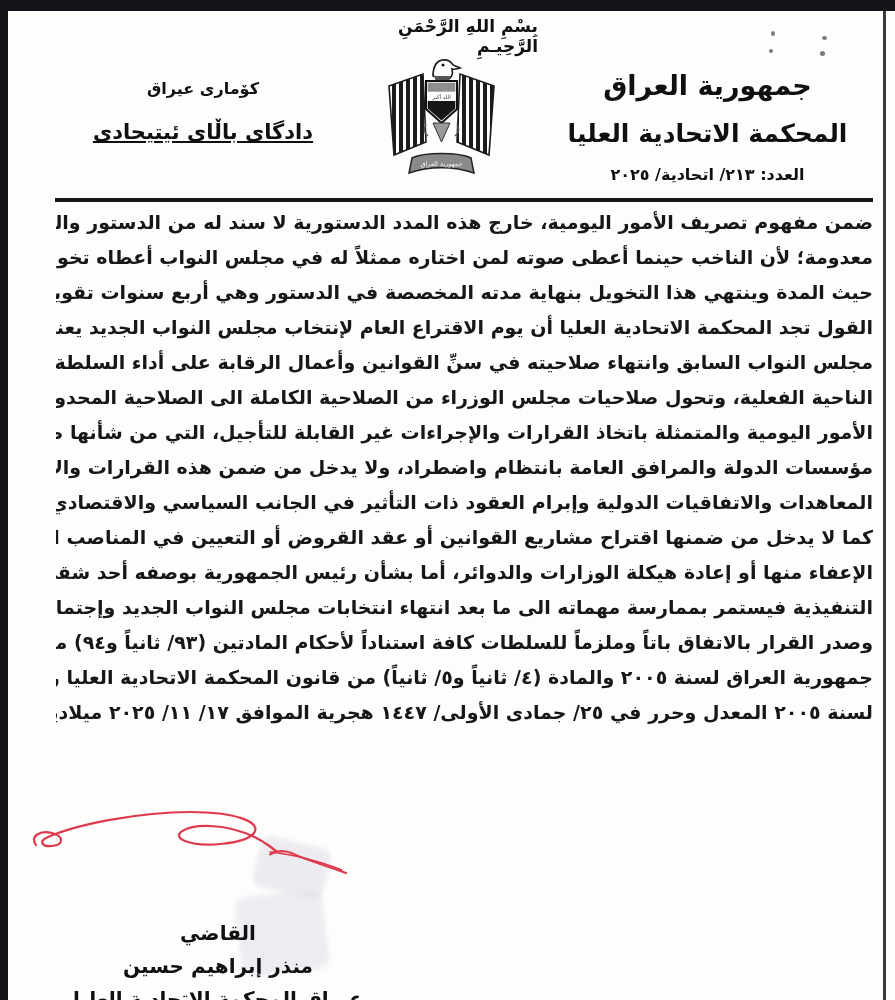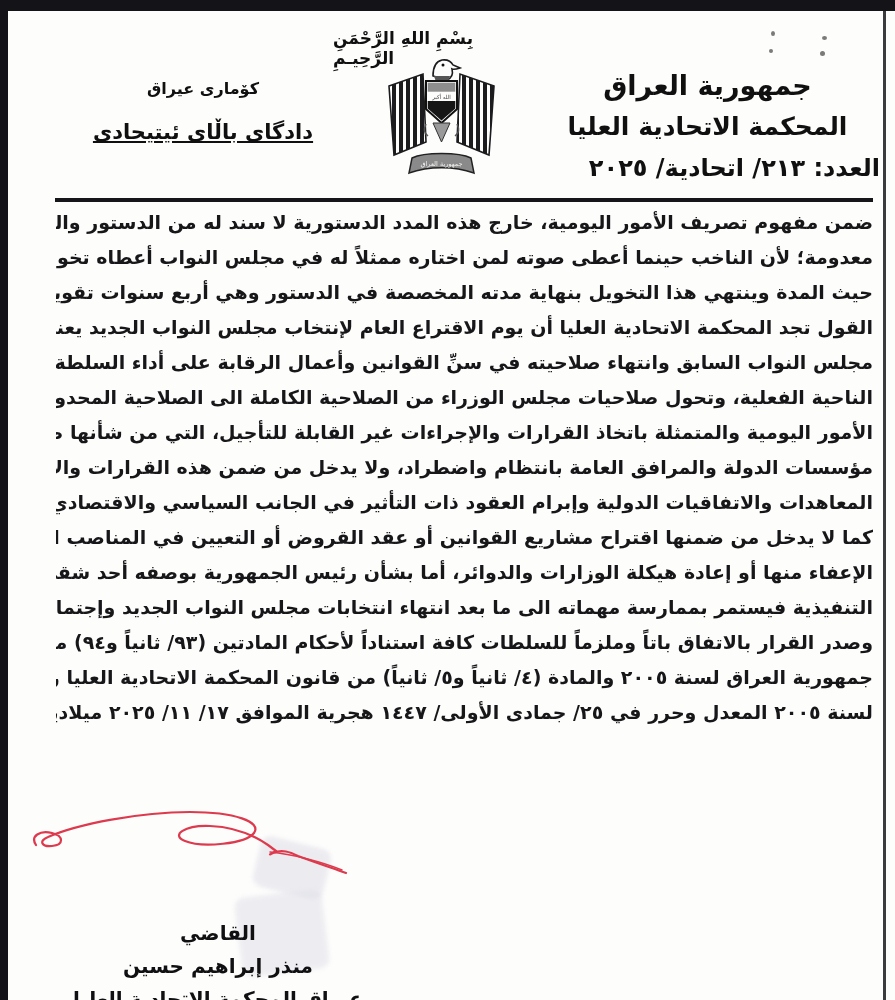--- a/index.html
+++ b/index.html
@@ -3,26 +3,26 @@
 <meta charset="utf-8">
 <style>
   html,body{margin:0;padding:0;background:#fff;width:895px;height:1000px;overflow:hidden;}
   .page{position:relative;width:895px;height:1000px;background:#fdfdfc;font-family:"DejaVu Sans",sans-serif;color:#151515;}
   
   .border-top{position:absolute;left:0;top:0;width:895px;height:11px;background:#141418;}
   .border-left{position:absolute;left:0;top:0;width:8px;height:1000px;background:#141418;}
   .border-right{position:absolute;left:883px;top:11px;width:3px;height:989px;background:#3a3a3f;}
   .speck{position:absolute;background:#7a7a7a;border-radius:50%;filter:blur(.6px);}
   
-  .basmala{position:absolute;left:333px;top:28px;width:205px;text-align:left;font-size:17px;font-weight:bold;letter-spacing:-.5px;color:#101010;}
+  .basmala{position:absolute;left:333px;top:16px;width:205px;text-align:right;font-size:17px;font-weight:bold;letter-spacing:-.5px;color:#101010;}
   .emblem{position:absolute;left:384px;top:54px;}
   .hdr-ar{position:absolute;left:535px;top:66px;width:345px;direction:rtl;text-align:center;font-weight:bold;color:#101010;}
   .hdr-ar .h1{font-size:27px;line-height:40px;}
-  .hdr-ar .h2{font-size:25px;line-height:40px;margin-top:1px;}
-  .hdr-ar .h3{font-size:24px;line-height:30px;margin-top:6px;text-align:right;}
+  .hdr-ar .h2{font-size:25px;line-height:40px;margin-top:8px;}
+  .hdr-ar .h3{font-size:16px;line-height:30px;margin-top:6px;}
   .hdr-ku{position:absolute;left:58px;top:76px;width:290px;direction:rtl;text-align:center;font-weight:bold;color:#101010;}
   .hdr-ku .k1{font-size:16px;line-height:26px;}
   .hdr-ku .k2{font-size:21px;line-height:26px;margin-top:17px;text-decoration:underline;}
   .rule{position:absolute;left:55px;top:198px;width:818px;height:4px;background:#16161a;box-shadow:0 -3px 0 -2px #555;}
   
   .body-text{position:absolute;left:56px;top:205px;width:817px;direction:rtl;font-size:19px;font-weight:bold;color:#17171a;}
   .body-text .line{height:35px;line-height:35px;text-align:justify;text-align-last:justify;text-justify:inter-word;overflow:hidden;white-space:nowrap;}
   
   .stamp-shadow{position:absolute;background:#dfdfe8;border-radius:10px;filter:blur(2px);}
   .sh1{left:256px;top:842px;width:72px;height:52px;opacity:.55;transform:rotate(14deg);}

